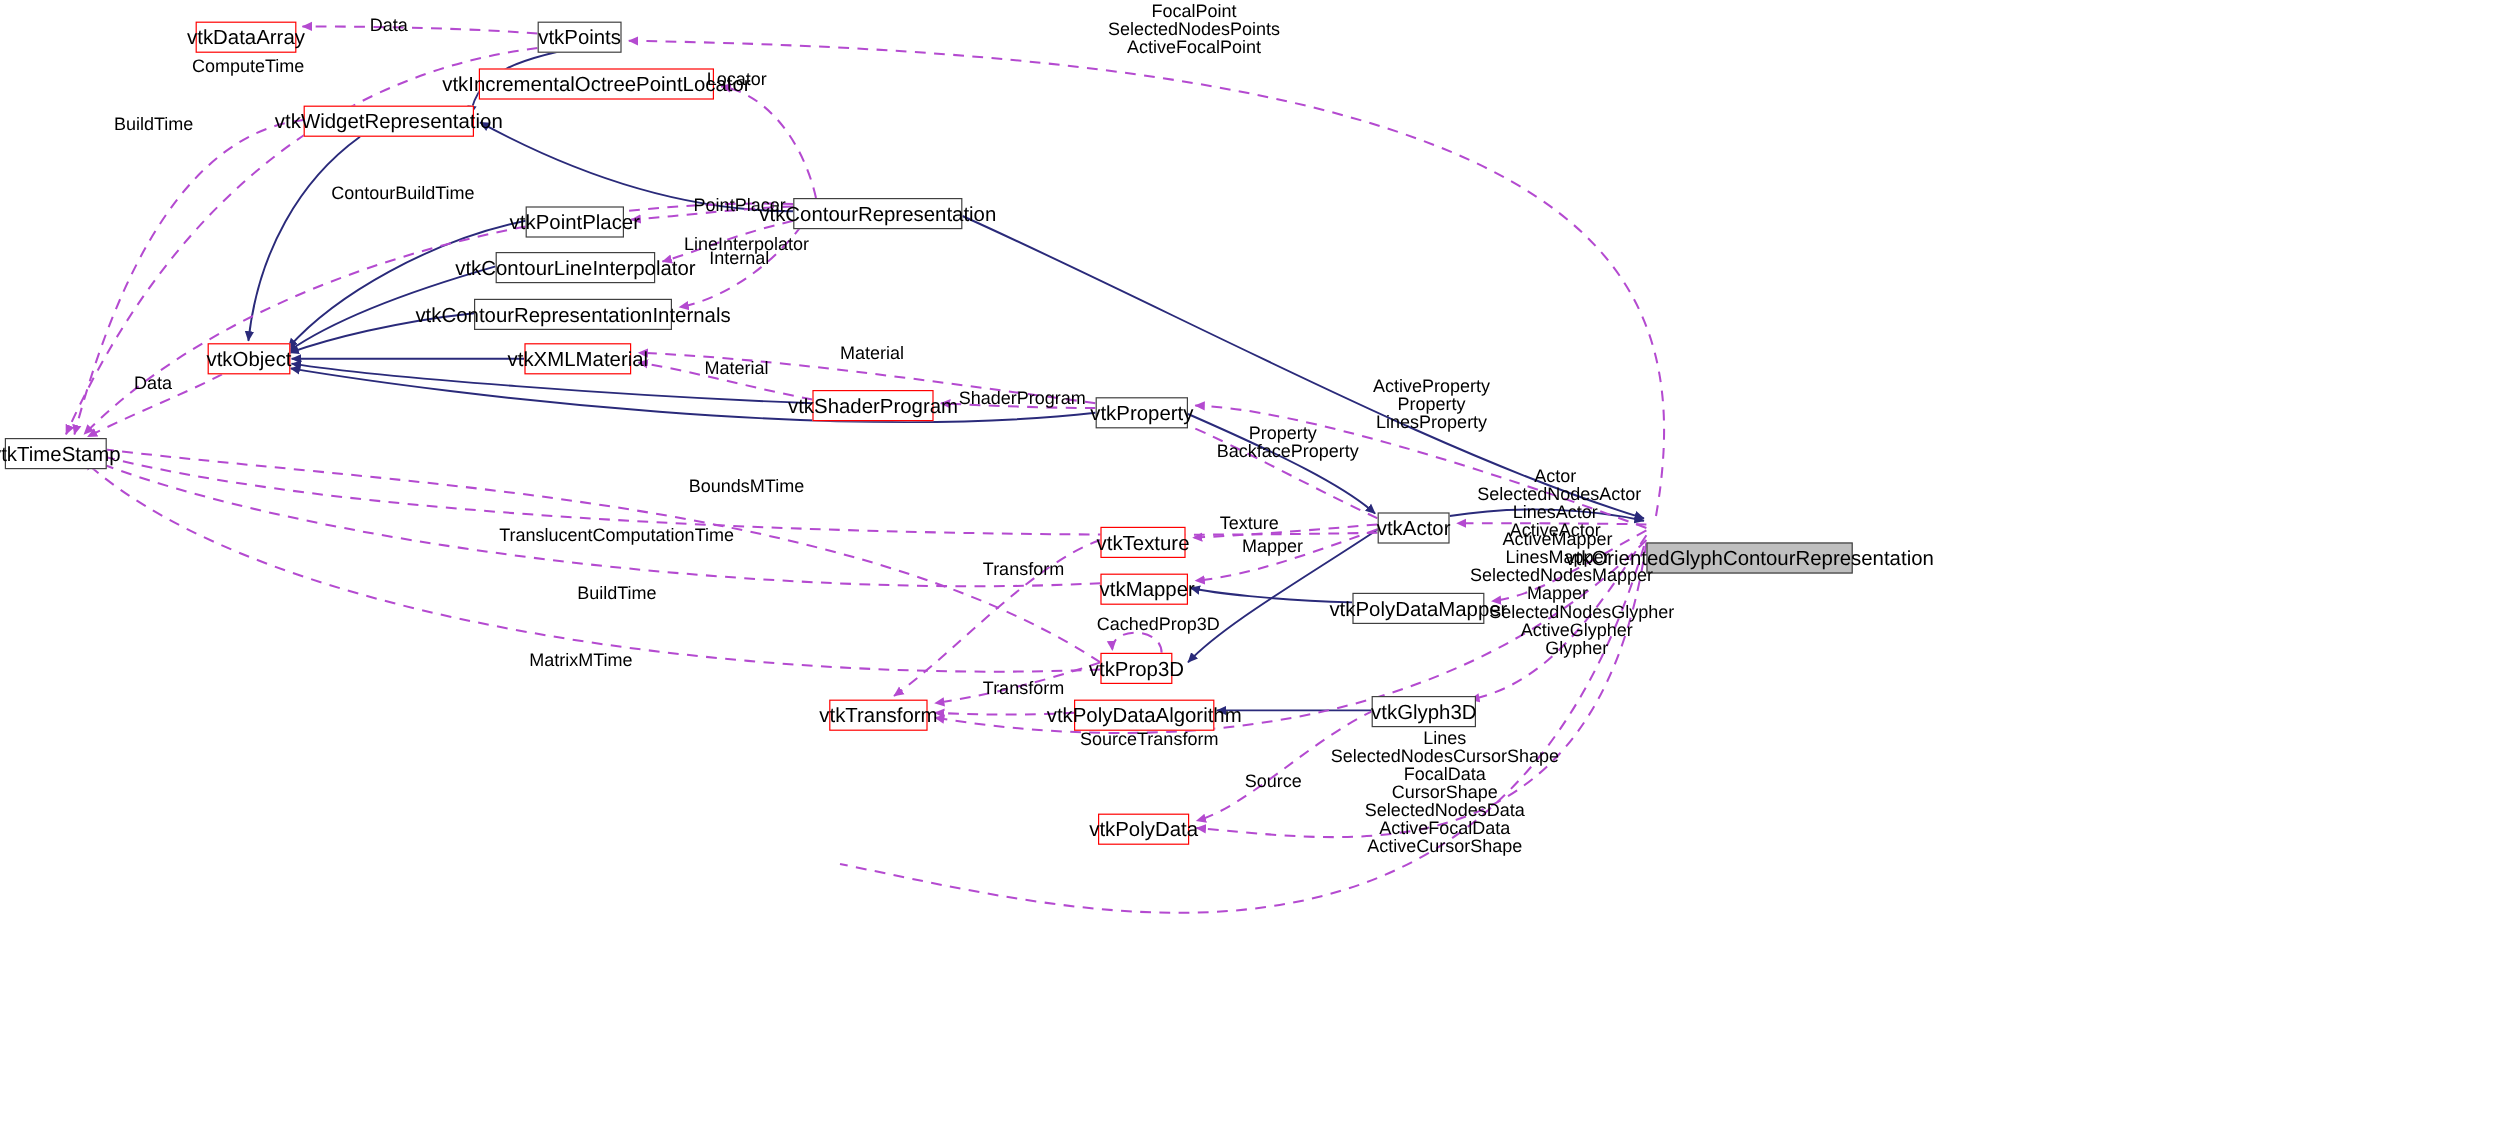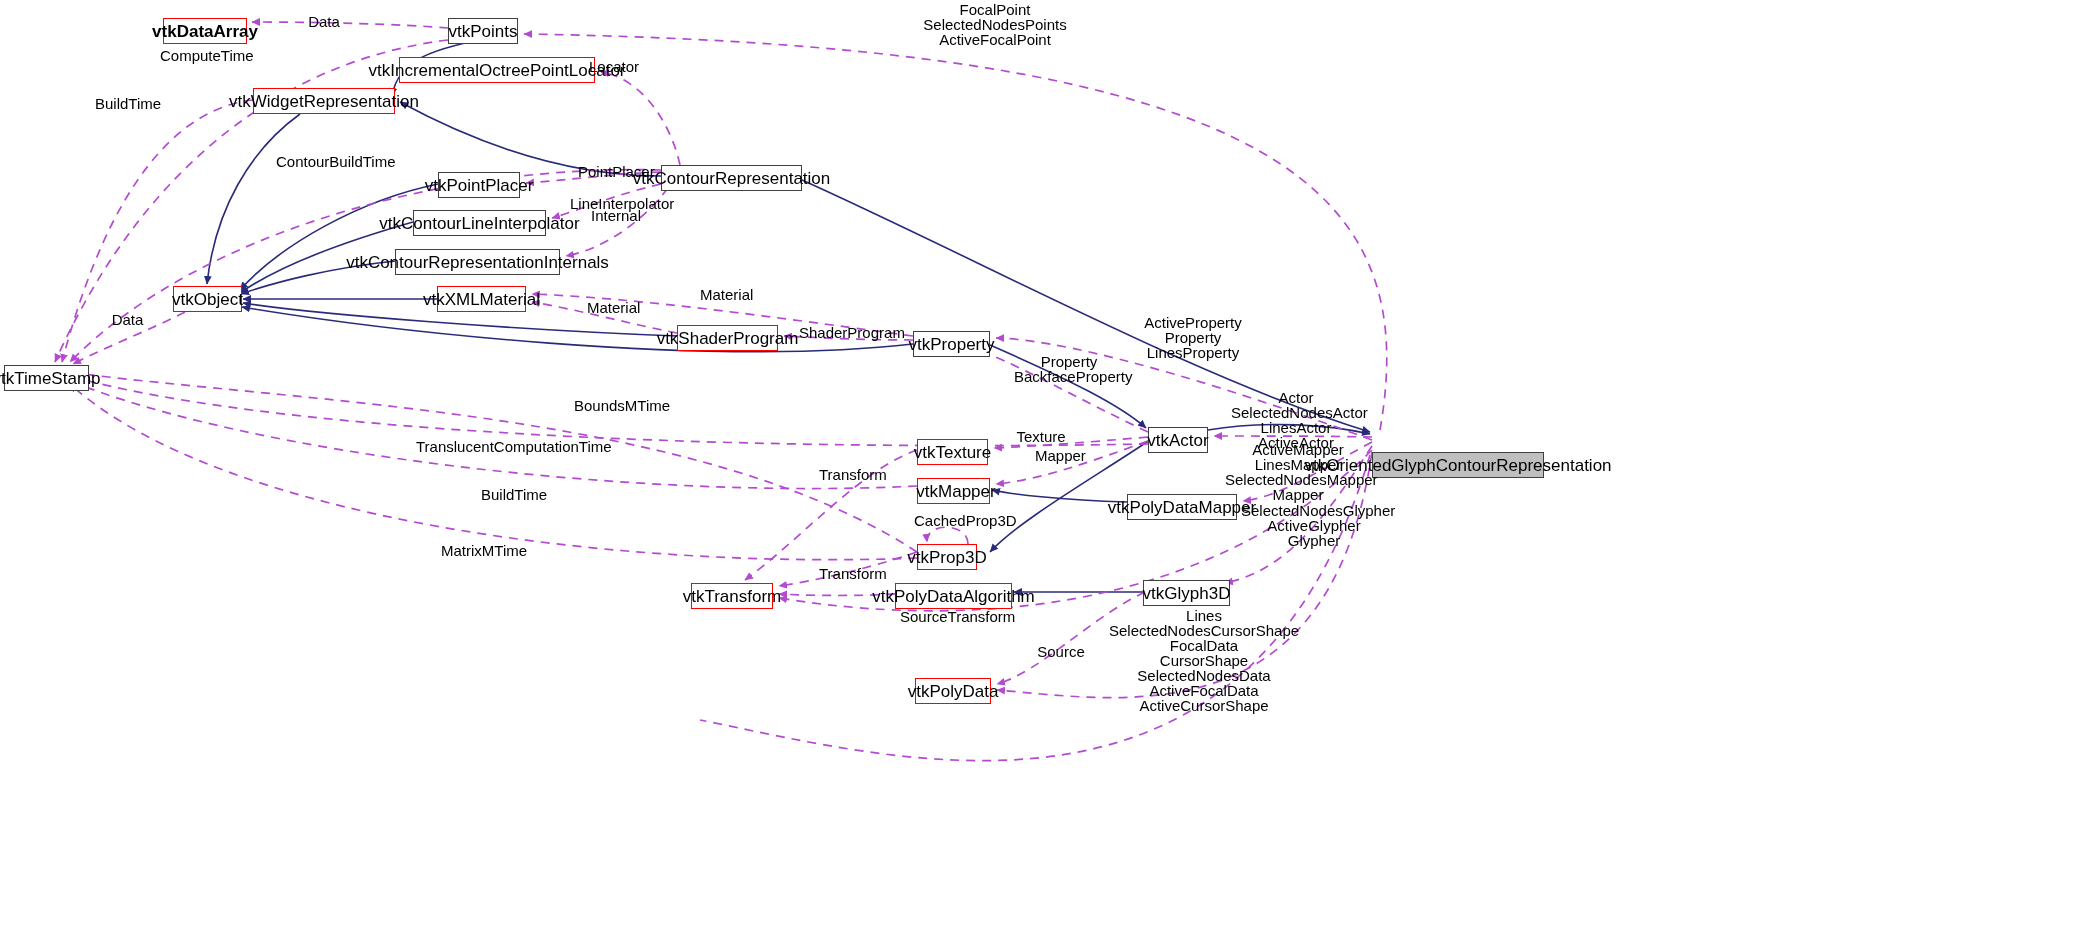--- a/index.html
+++ b/index.html
@@ -168,21 +168,21 @@
       <path d="M1145,592 C1090,618 1040,672 997,684"></path>
 
       <path d="M1372,452 C1330,740 1120,700 997,690"></path>
 
       <path d="M1370,455 C1250,860 900,760 700,720" marker-end="none"></path>
 
       <path d="M917,450 C860,470 800,540 745,580"></path>
     </g>
   </svg>
 
-  <div class="node red" style="left:163px;top:18px;width:84px;font-weight:bold;">
+  <div class="node red" style="left:163px;top:18px;width:84px;">
     <span>vtkDataArray</span>
   </div>
 
   <div class="node" style="left:448px;top:18px;width:70px;">
     <span>vtkPoints</span>
   </div>
 
   <div class="node red" style="left:399px;top:57px;width:196px;">
     <span>vtkIncrementalOctreePointLocator</span>
   </div>

